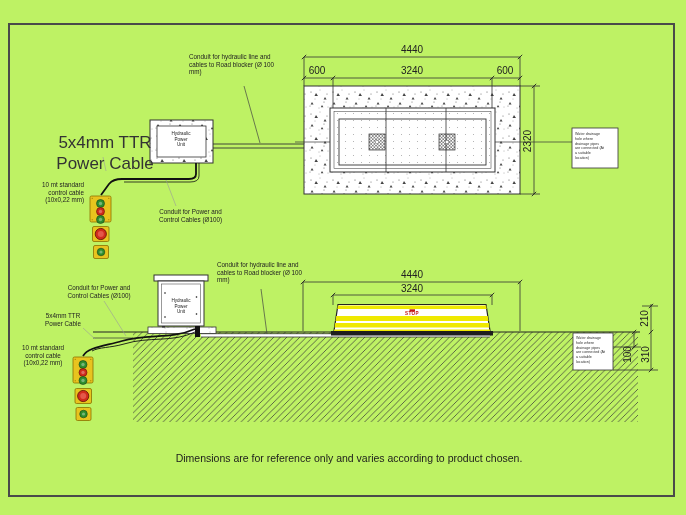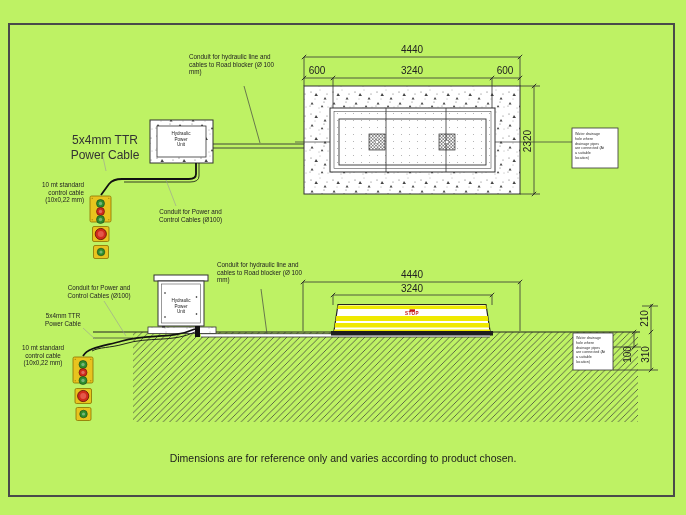--- a/index.html
+++ b/index.html
@@ -3,21 +3,21 @@
 <meta charset="utf-8">
 <style>
   html,body{margin:0;padding:0;background:#fff;}
   #stage{position:relative;width:686px;height:515px;background:#bef264;overflow:hidden;
          font-family:"Liberation Sans",sans-serif;}
   #linework{position:absolute;left:0;top:0;}
   .lbl{position:absolute;color:#222;white-space:pre-line;line-height:1.22;}
   .c{text-align:center;} .r{text-align:right;}
   .fs-dim{font-size:10px;}
   .fs-note{font-size:6.3px;}
-  .fs-big{font-size:12px;color:#333;}
+  .fs-big{font-size:17px;color:#333;}
   .fs-hpu{font-size:4.6px;line-height:1.2;}
   .fs-tiny{font-size:3.7px;line-height:1.3;color:#333;}
   .rot{transform:rotate(-90deg);transform-origin:center;}
   .stop{font-size:4.6px;font-weight:bold;color:#c01818;letter-spacing:0.4px;line-height:1;}
   .footer{font-size:10.5px;color:#1c1c1c;}
 </style>
 </head>
 <body>
 
 <div id="stage">
@@ -248,15 +248,15 @@
 Power
 Unit</div>
 <div class="lbl fs-tiny" style="left:576px;top:336px;width:35px;">Water drainage
 hole where
 drainage pipes
 are connected (At
 a suitable
 location)</div>
 <div class="lbl stop c" style="left:394px;top:312px;width:36px;">STOP</div>
 
-<div class="lbl footer c" style="left:73px;top:452px;width:540px;">Dimensions are for reference only and varies according to product chosen.</div>
+<div class="lbl footer c" style="left:79px;top:452px;width:540px;">Dimensions are for reference only and varies according to product chosen.</div>
 
 </div>
 
 </body></html>

